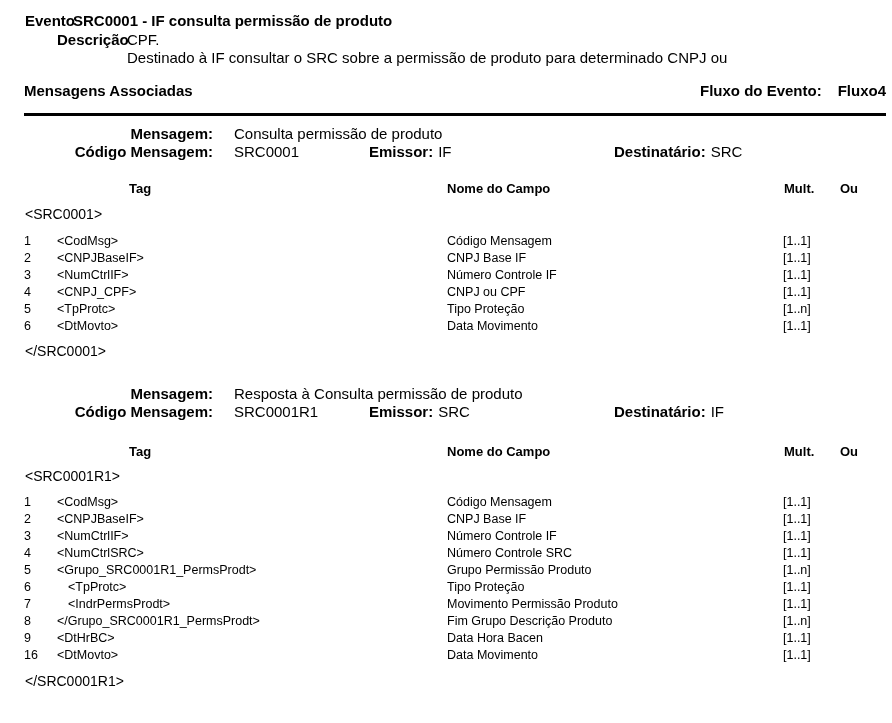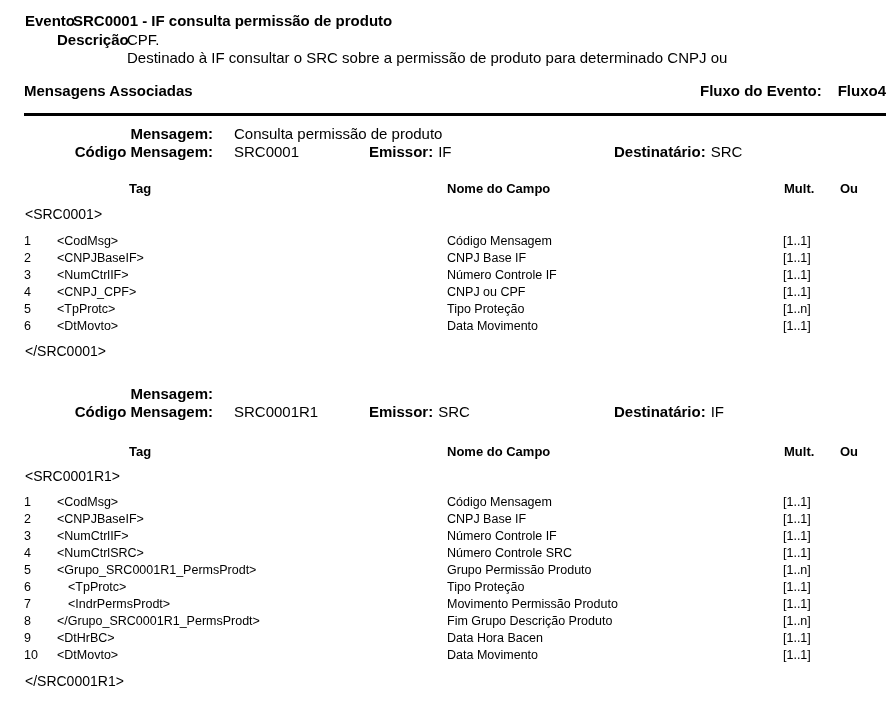--- a/index.html
+++ b/index.html
@@ -142,20 +142,21 @@
       <span class="c-mult">[1..1]</span>
     </div>
 
     <div class="xmltag" style="top:343px">&lt;/SRC0001&gt;</div>
   </div>
 
   <div>
 
     <div class="msgline" style="top:385px">
       <span class="lblcol">Mensagem:</span>
+      <span class="valcol">Resposta à Consulta permissão de produto</span>
     </div>
 
     <div class="msgline" style="top:403px">
       <span class="lblcol">Código Mensagem:</span>
       <span class="valcol">SRC0001R1</span>
       <span class="pair" style="left:369px">
         <span class="pl">Emissor:</span><span class="pv">SRC</span>
       </span>
       <span class="pair" style="left:614px">
         <span class="pl">Destinatário:</span><span class="pv">IF</span>
@@ -219,21 +220,21 @@
       <span class="c-nome">Fim Grupo Descrição Produto</span>
       <span class="c-mult">[1..n]</span>
     </div>
     <div class="trow" style="top:631px">
       <span class="c-num">9</span>
       <span class="c-tag">&lt;DtHrBC&gt;</span>
       <span class="c-nome">Data Hora Bacen</span>
       <span class="c-mult">[1..1]</span>
     </div>
     <div class="trow" style="top:648px">
-      <span class="c-num">10</span>
+      <span class="c-num">16</span>
       <span class="c-tag">&lt;DtMovto&gt;</span>
       <span class="c-nome">Data Movimento</span>
       <span class="c-mult">[1..1]</span>
     </div>
 
     <div class="xmltag" style="top:673px">&lt;/SRC0001R1&gt;</div>
   </div>
 
 </div>
 

